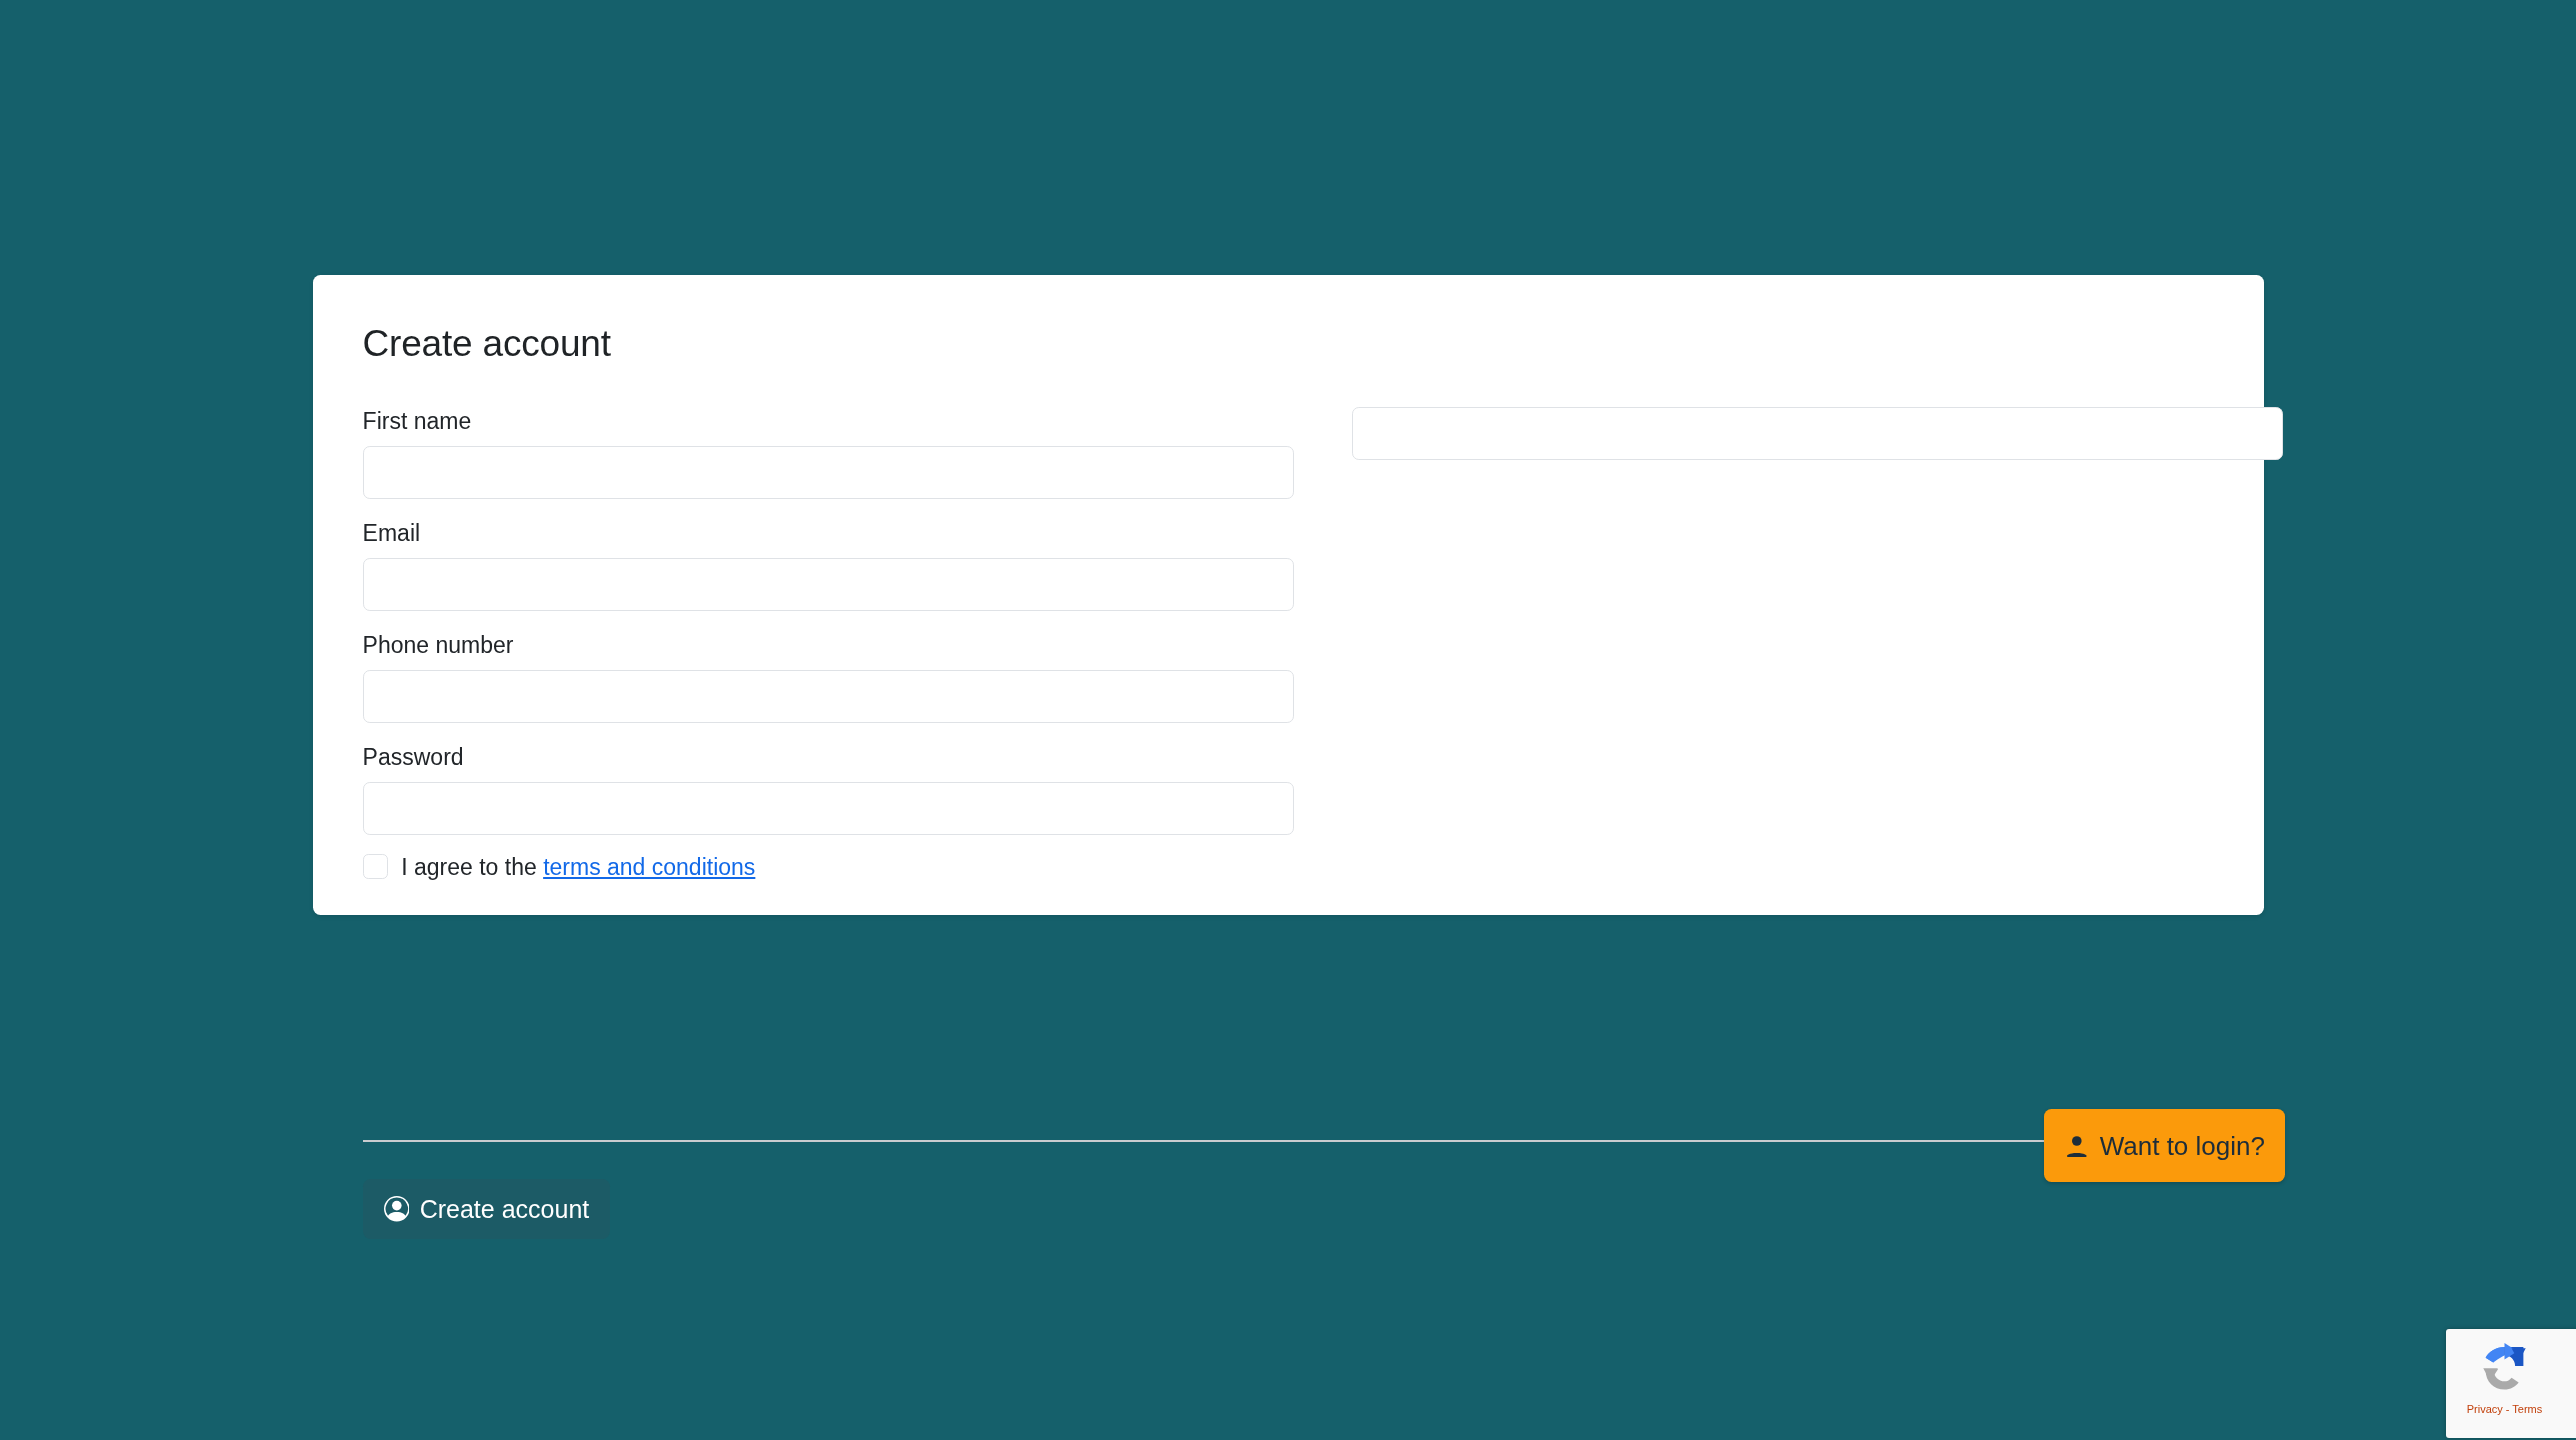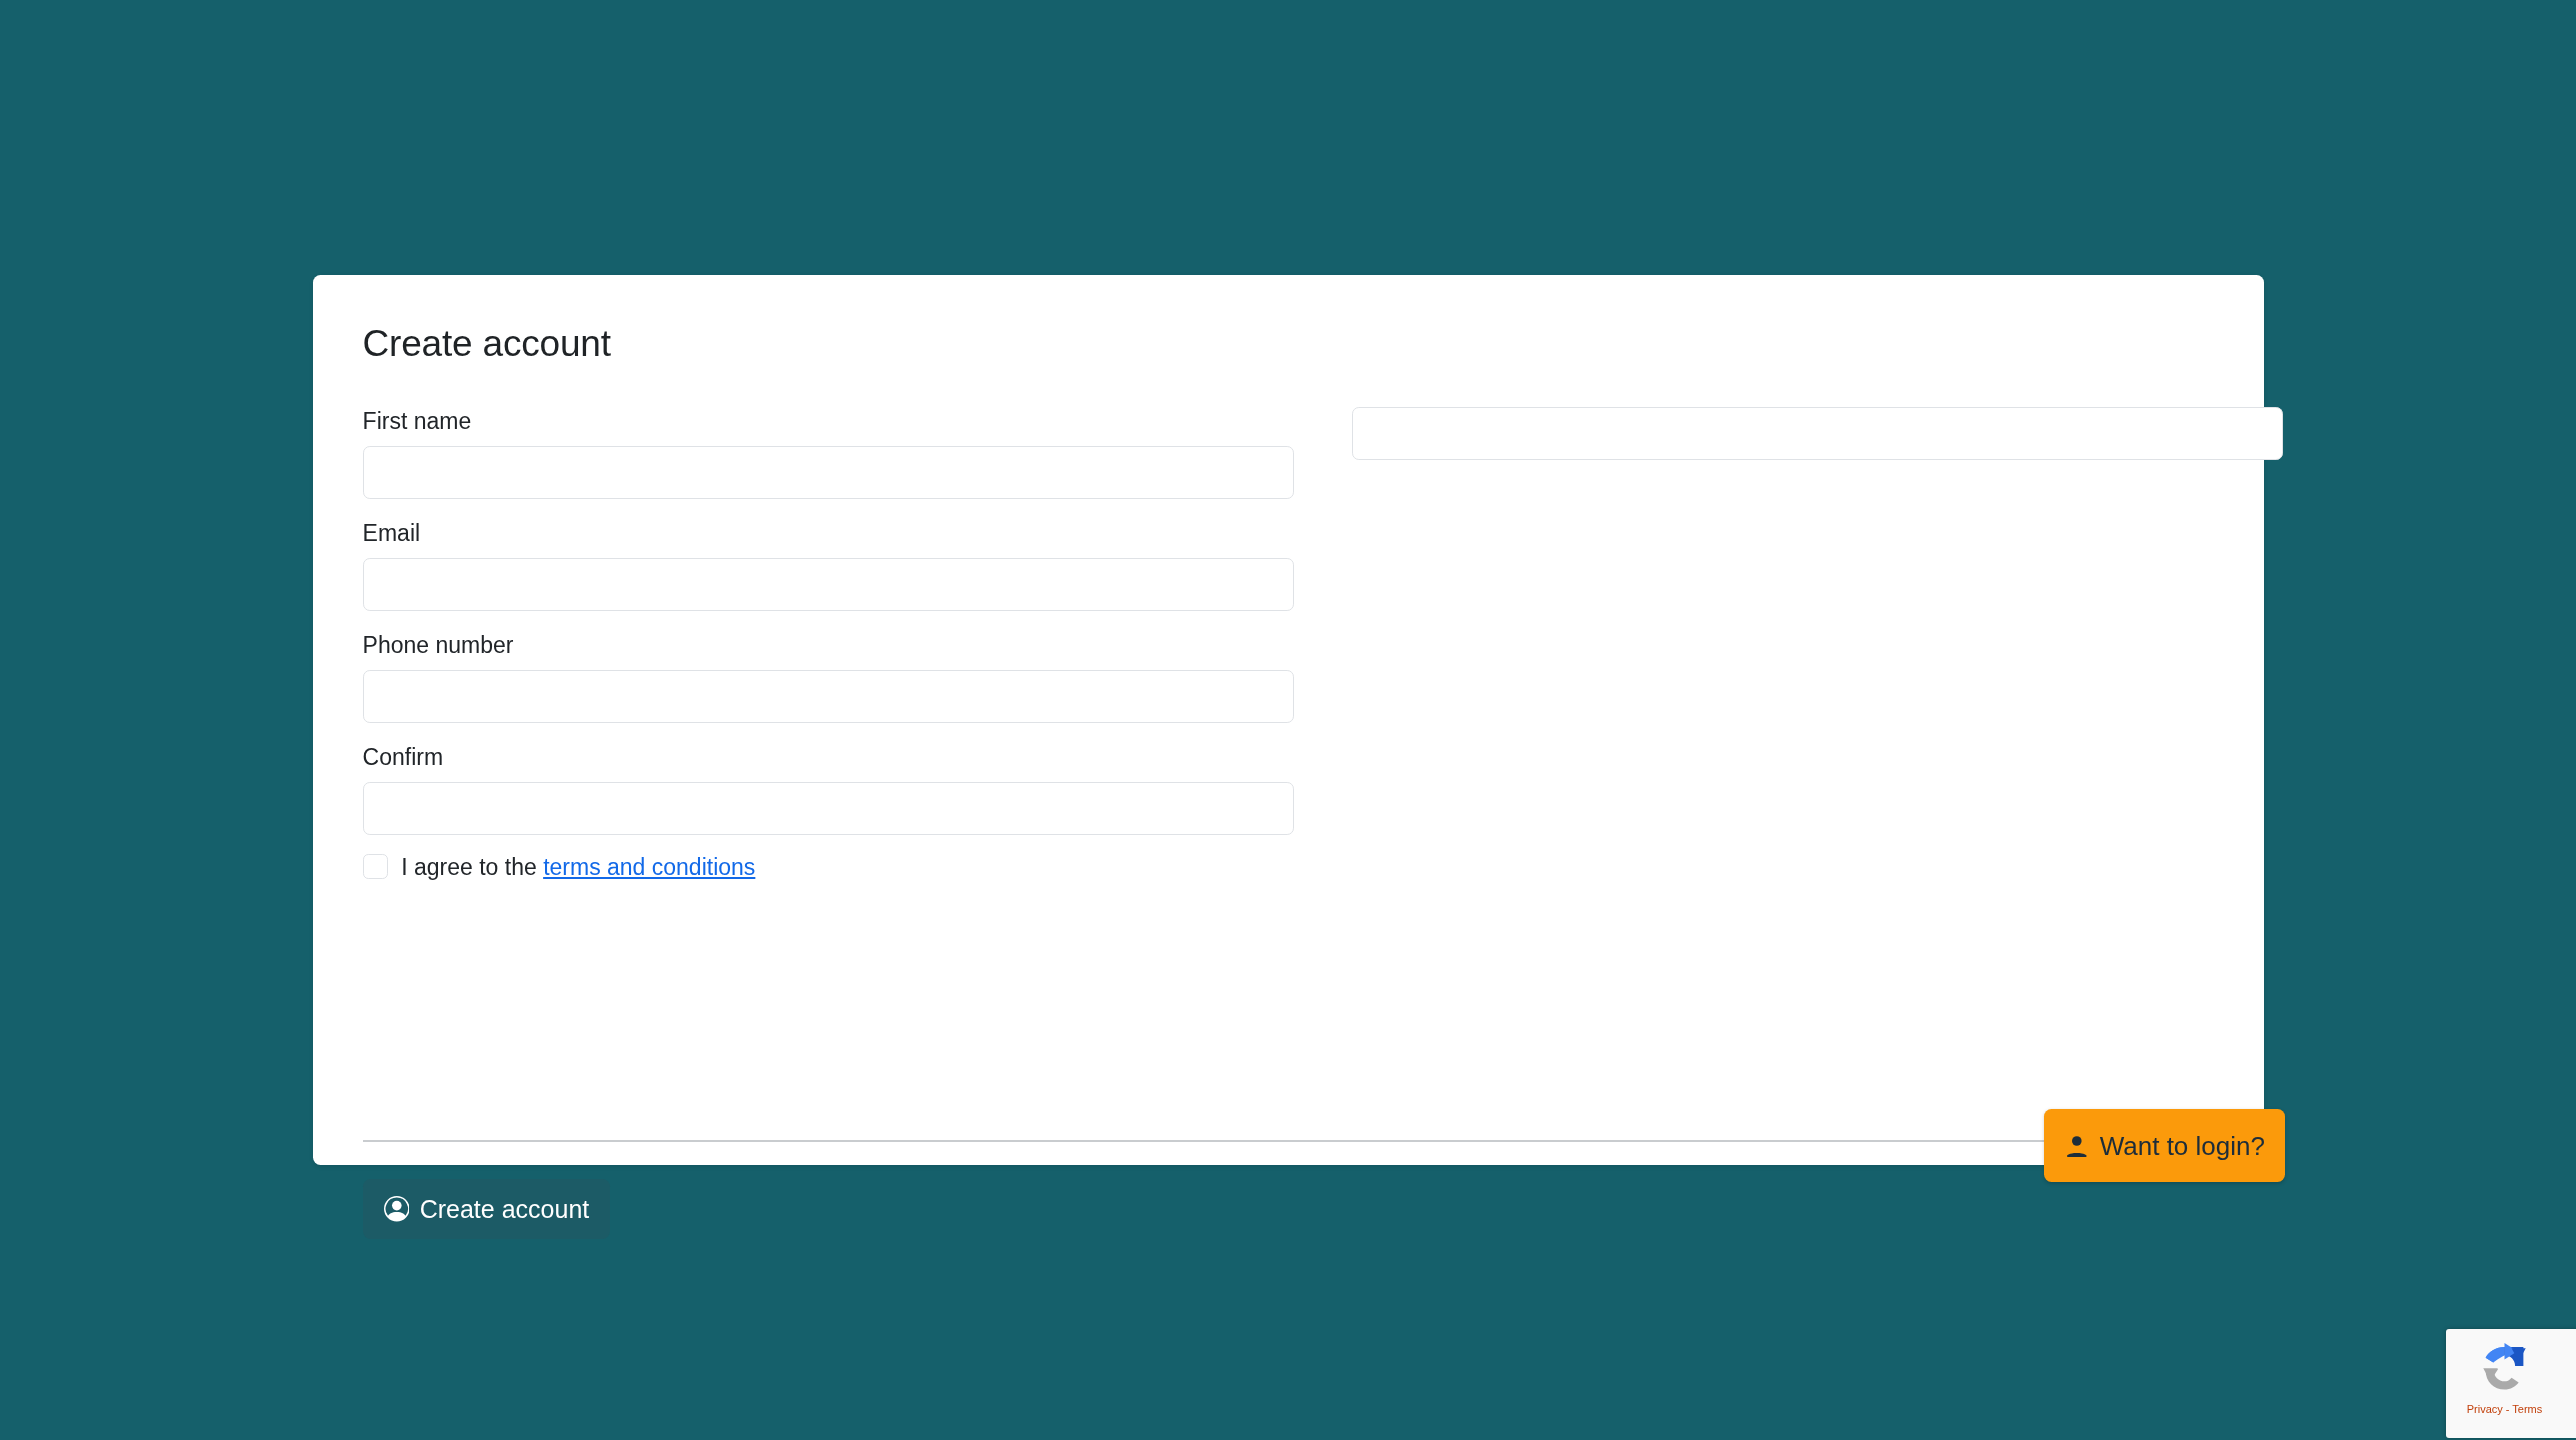--- a/index.html
+++ b/index.html
@@ -15,21 +15,21 @@
     font-family: "Liberation Sans", sans-serif;
     position: relative;
   }
 
   
   .card {
     position: absolute;
     left: 313px;
     top: 275px;
     width: 1951px;
-    height: 890px;
+    height: 640px;
     background: #ffffff;
     border-radius: 7.5px;
     box-shadow: 0 1.5px 4.5px rgba(0,0,0,0.10);
     padding-left: 12px;
   }
 
   .card-inner {
     position: absolute;
     left: 25.6px;
     top: 0;
@@ -259,21 +259,21 @@
       <div class="row">
         <div class="col">
           <label class="field-label">Phone number</label>
           <input class="field-input" type="tel" placeholder="" style="">
         </div>
         <div class="col empty"></div>
       </div>
 
       <div class="row">
         <div class="col">
-          <label class="field-label">Confirm</label>
+          <label class="field-label">Password</label>
           <input class="field-input" type="password" placeholder="" style="">
         </div>
       </div>
 
       <div class="check-row">
         <div class="checkbox"></div>
         <span class="check-text"><span>I agree to the </span><a class="terms-link" href="#">terms and conditions</a></span>
       </div>
 
     </div>

